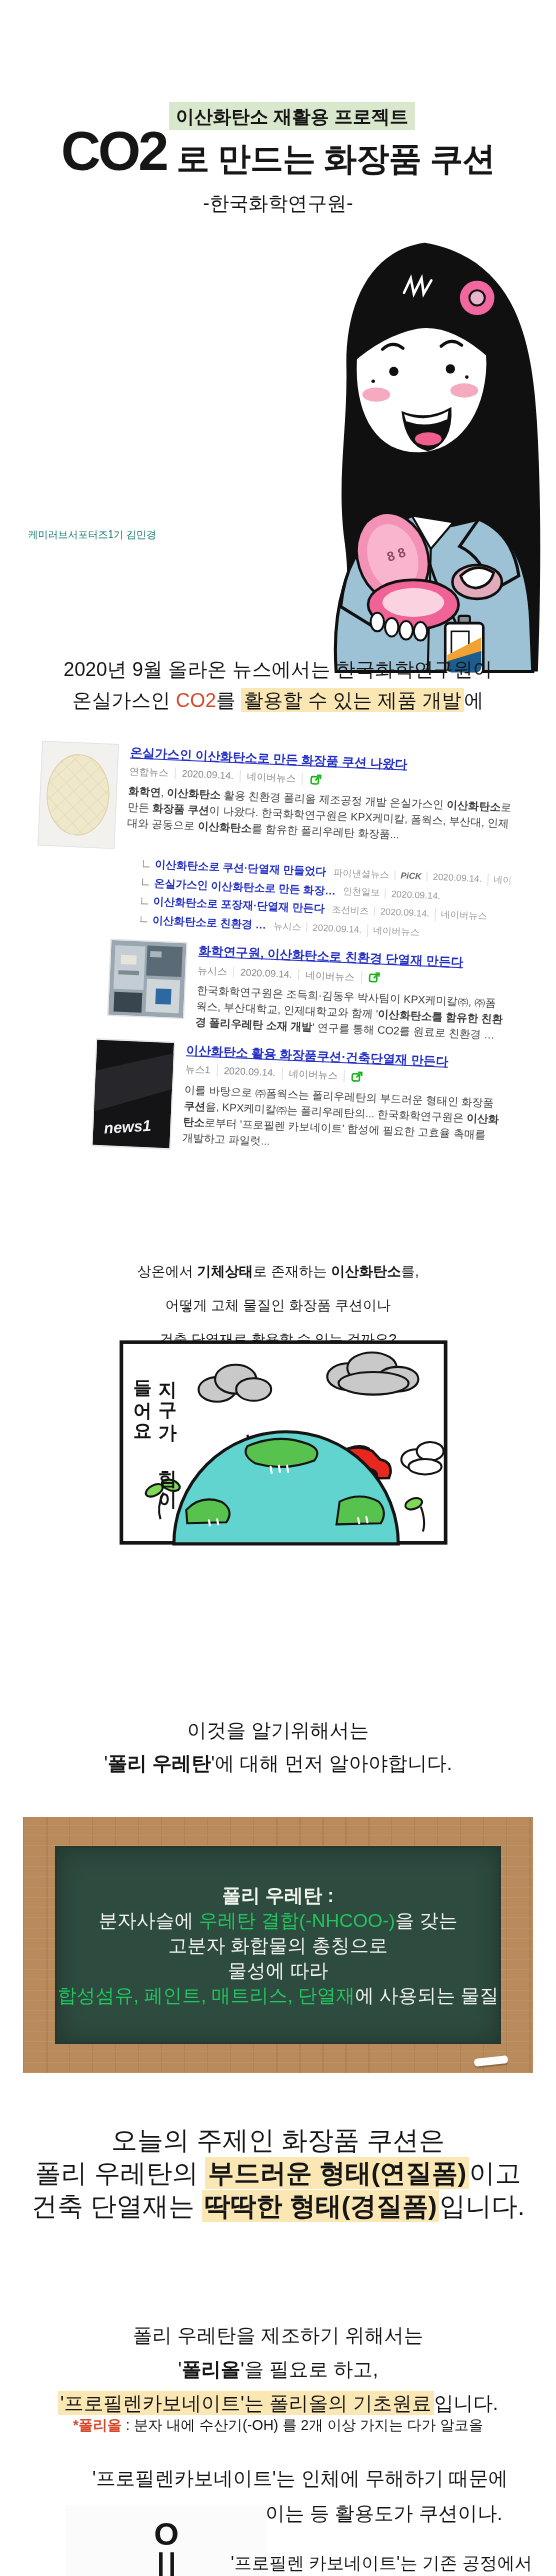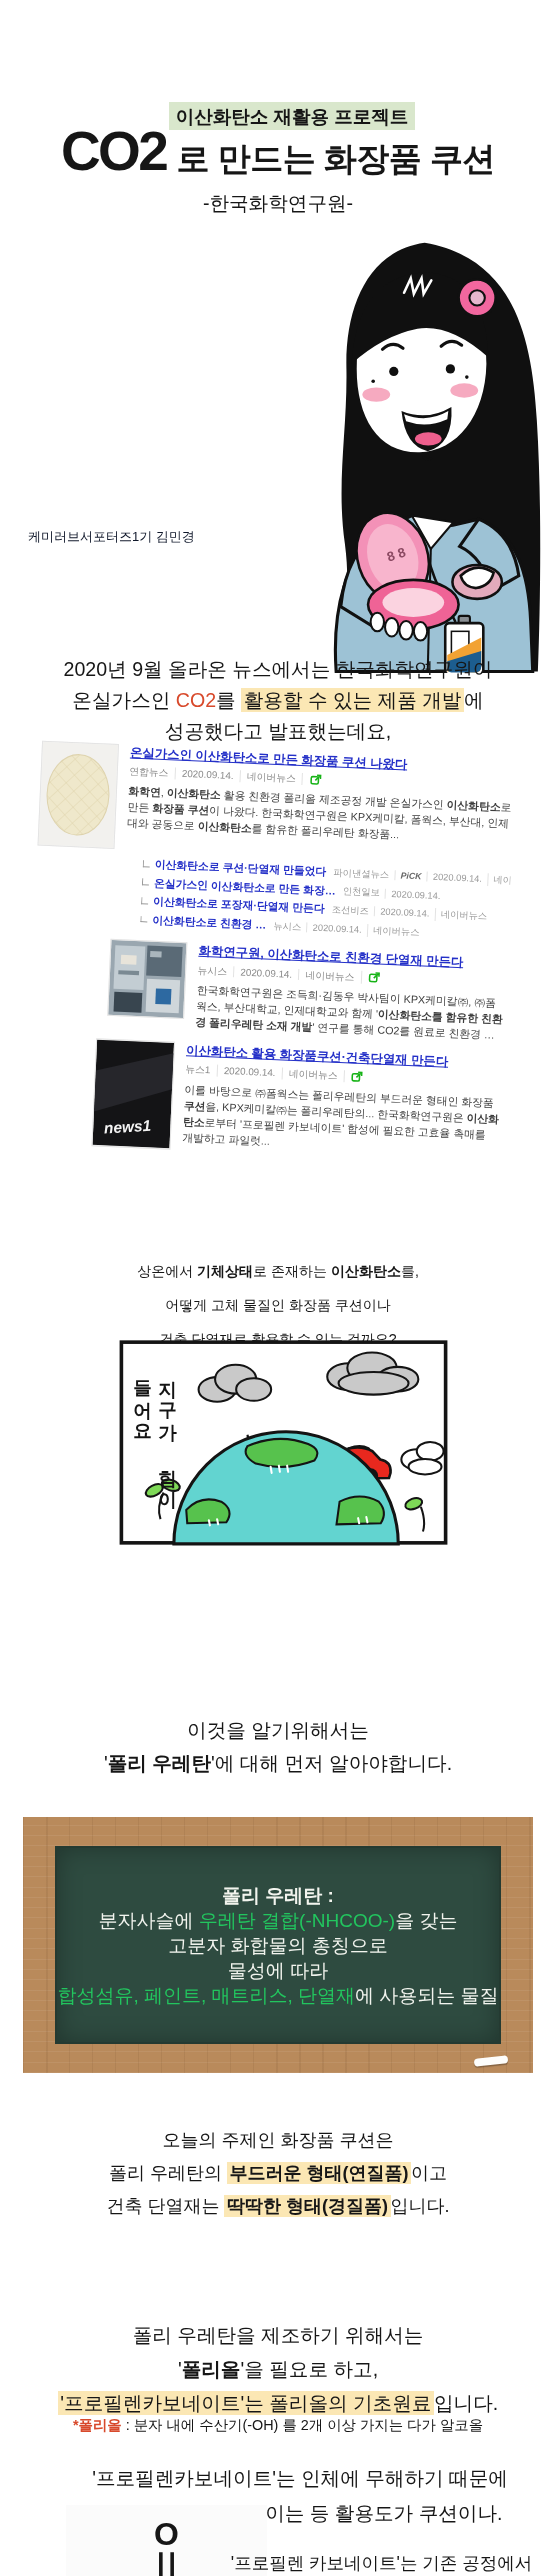--- a/index.html
+++ b/index.html
@@ -12,28 +12,28 @@
   .b{font-weight:700;}
   .y{color:#22c55e;}
 
   
   .kicker-wrap{top:102px;}
   .kicker{display:inline-block;background:#d9e7cc;padding:1.5px 7.2px;font-size:18.5px;font-weight:700;margin-left:28px;}
   .main-title{top:124px;display:flex;justify-content:center;align-items:baseline;gap:10.3px;}
   .co2{font-size:55px;font-weight:800;letter-spacing:-2.6px;line-height:1;}
   .title-rest{font-size:33px;font-weight:700;letter-spacing:-0.5px;}
   .subtitle{top:190px;font-size:19.6px;}
-  .author{position:absolute;left:28px;top:528px;font-size:13px;color:#0f172a;}
+  .author{position:absolute;left:28px;top:528px;font-size:10px;color:#0f766e;}
 
   
   .para{font-weight:400;margin-top:24px;}
   .intro{top:630px;font-size:19.6px;line-height:31px;}
   .question{top:1230px;font-size:14px;line-height:34px;}
   .pu-intro{top:1690px;font-size:19.6px;line-height:33px;}
-  .forms{top:2100px;font-size:18px;line-height:33px;}
+  .forms{top:2100px;font-size:26px;line-height:33px;}
   .polyol{top:2294px;font-size:19.6px;line-height:34px;}
   .polyol-foot{top:2392px;font-size:14.4px;}
   .pc-safe{top:2437px;font-size:19.6px;line-height:35px;padding-left:22px;}
   .pc-process{position:absolute;left:209px;top:2544px;width:345px;text-align:center;font-size:17.5px;line-height:38px;}
 
   
   .news-shot{position:absolute;left:37px;top:748px;width:484px;height:420px;transform:rotate(2.5deg);transform-origin:50% 0;overflow:hidden;background:#fff;padding:3.1px 5.2px;box-sizing:border-box;}
   .news-item{display:flex;gap:11.3px;align-items:flex-start;}
   .news-thumb{flex:0 0 auto;border:0.5px solid #e4e4e4;overflow:hidden;background:#f4f4f4;}
   .news-title{color:#2430c8;font-size:12.4px;font-weight:700;text-decoration:underline;line-height:16.5px;}
@@ -128,21 +128,20 @@
       <path d="M294,856 L360,822 L360,878 q0,12 -12,12 L294,888 Z" fill="#f2a233"></path>
       <path d="M294,868 L360,848 L360,878 q0,12 -12,12 L302,890 q-8,0 -8,-8 Z" fill="#1c5d8f"></path>
     </g>
   </svg>
 
   <div class="author">케미러브서포터즈1기 김민경</div>
 
   <div class="center para intro">
       <div class="ln"><span>2020년 9월 올라온 뉴스에서는 한국화학연구원이</span></div>
       <div class="ln"><span>온실가스인 </span><span class="red">CO2</span><span>를 </span><span class="hl">활용할 수 있는 제품 개발</span><span>에</span></div>
-      <div class="ln"><span>성공했다고 발표했는데요,</span></div>
     </div>
 
   <div class="news-shot">
     <div class="news-item">
       <svg class="news-thumb" width="75" height="103" viewBox="0 0 145 200">
         <rect width="145" height="200" fill="#f2f1ee"></rect>
         <defs>
           <pattern id="qa1" width="22" height="22" patternTransform="rotate(45)" patternUnits="userSpaceOnUse">
               <path d="M0,0 L0,22" stroke="#e0d5ae" stroke-width="2"></path>
             </pattern>

